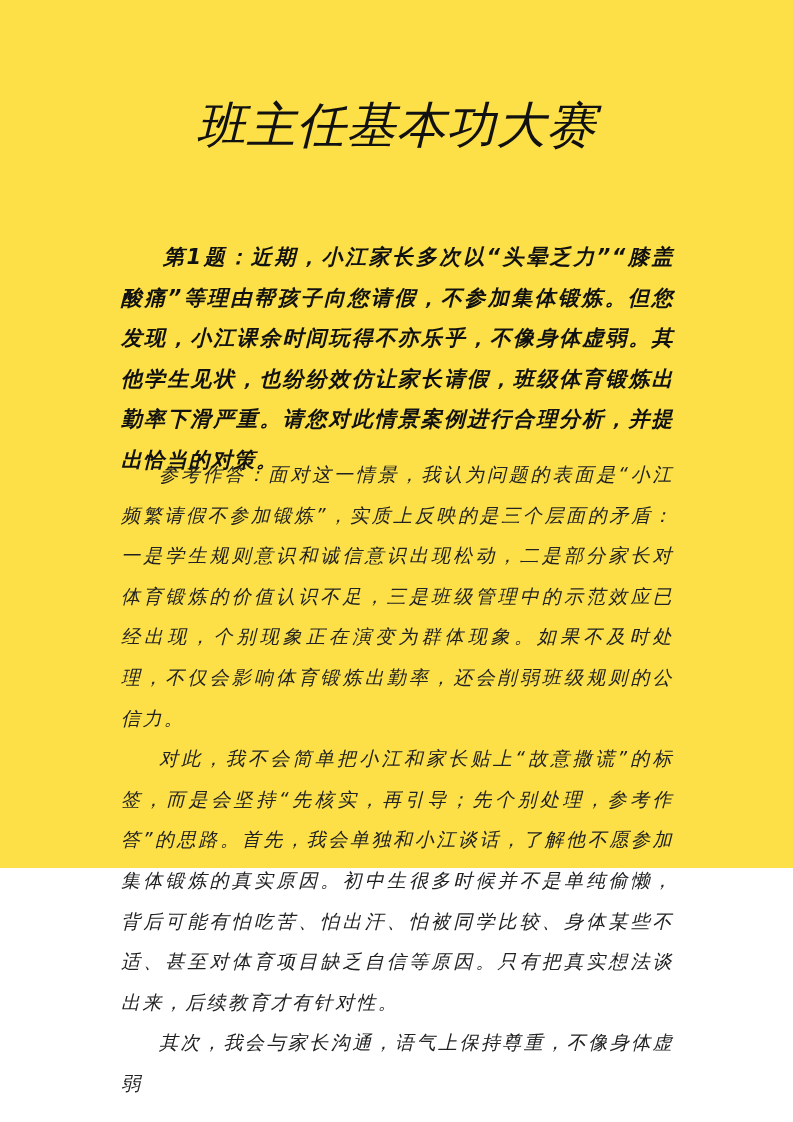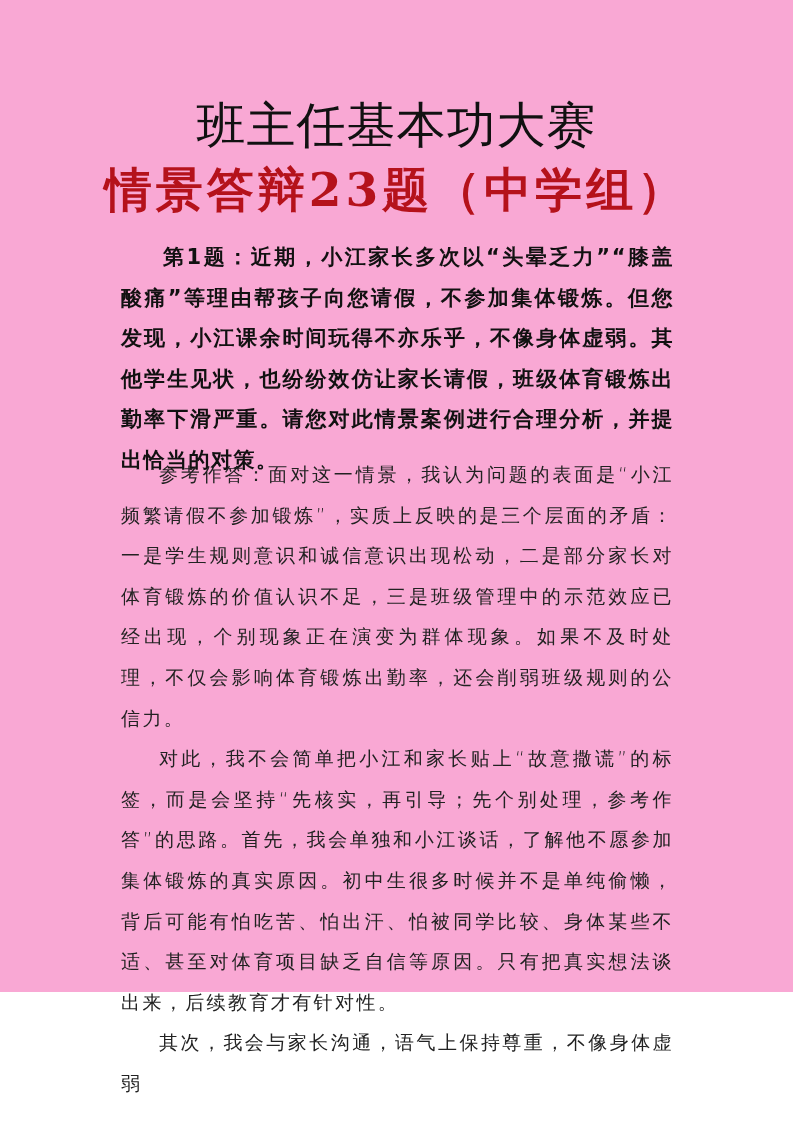--- a/index.html
+++ b/index.html
@@ -13,22 +13,23 @@
       position: relative;
       overflow: hidden;
       font-family: "DejaVu Serif", "Liberation Serif", serif;
       color: #111111;
     }
     .page {
       position: absolute;
       left: 0;
       top: 0;
       width: 793px;
-      height: 992px;
-      background: #f9a8d4;
+      height: 868px;
+      background: #fde047;
+      font-style: italic;
     }
     .title-main {
       position: absolute;
       left: 0;
       top: 96px;
       width: 793px;
       text-align: center;
       font-size: 49px;
       line-height: 60px;
       letter-spacing: 1px;
@@ -76,21 +77,20 @@
       color: #222222;
       letter-spacing: 2.4px;
       font-size: 19px;
     }
   </style>
 </head>
 <body>
 
 <div class="page">
   <div class="title-main">班主任基本功大赛</div>
-  <div class="title-sub">情景答辩23题（中学组）</div>
 
   <div class="body-text question">
     <p class="para">第1题：近期，小江家长多次以“头晕乏力”“膝盖酸痛”等理由帮孩子向您请假，不参加集体锻炼。但您发现，小江课余时间玩得不亦乐乎，不像身体虚弱。其他学生见状，也纷纷效仿让家长请假，班级体育锻炼出勤率下滑严重。请您对此情景案例进行合理分析，并提出恰当的对策。</p>
   </div>
 
   <div class="body-text answers">
     <p class="para">参考作答：面对这一情景，我认为问题的表面是“小江频繁请假不参加锻炼”，实质上反映的是三个层面的矛盾：一是学生规则意识和诚信意识出现松动，二是部分家长对体育锻炼的价值认识不足，三是班级管理中的示范效应已经出现，个别现象正在演变为群体现象。如果不及时处理，不仅会影响体育锻炼出勤率，还会削弱班级规则的公信力。</p>
     <p class="para">对此，我不会简单把小江和家长贴上“故意撒谎”的标签，而是会坚持“先核实，再引导；先个别处理，参考作答”的思路。首先，我会单独和小江谈话，了解他不愿参加集体锻炼的真实原因。初中生很多时候并不是单纯偷懒，背后可能有怕吃苦、怕出汗、怕被同学比较、身体某些不适、甚至对体育项目缺乏自信等原因。只有把真实想法谈出来，后续教育才有针对性。</p>
     <p class="para">其次，我会与家长沟通，语气上保持尊重，不像身体虚弱</p>
   </div>

